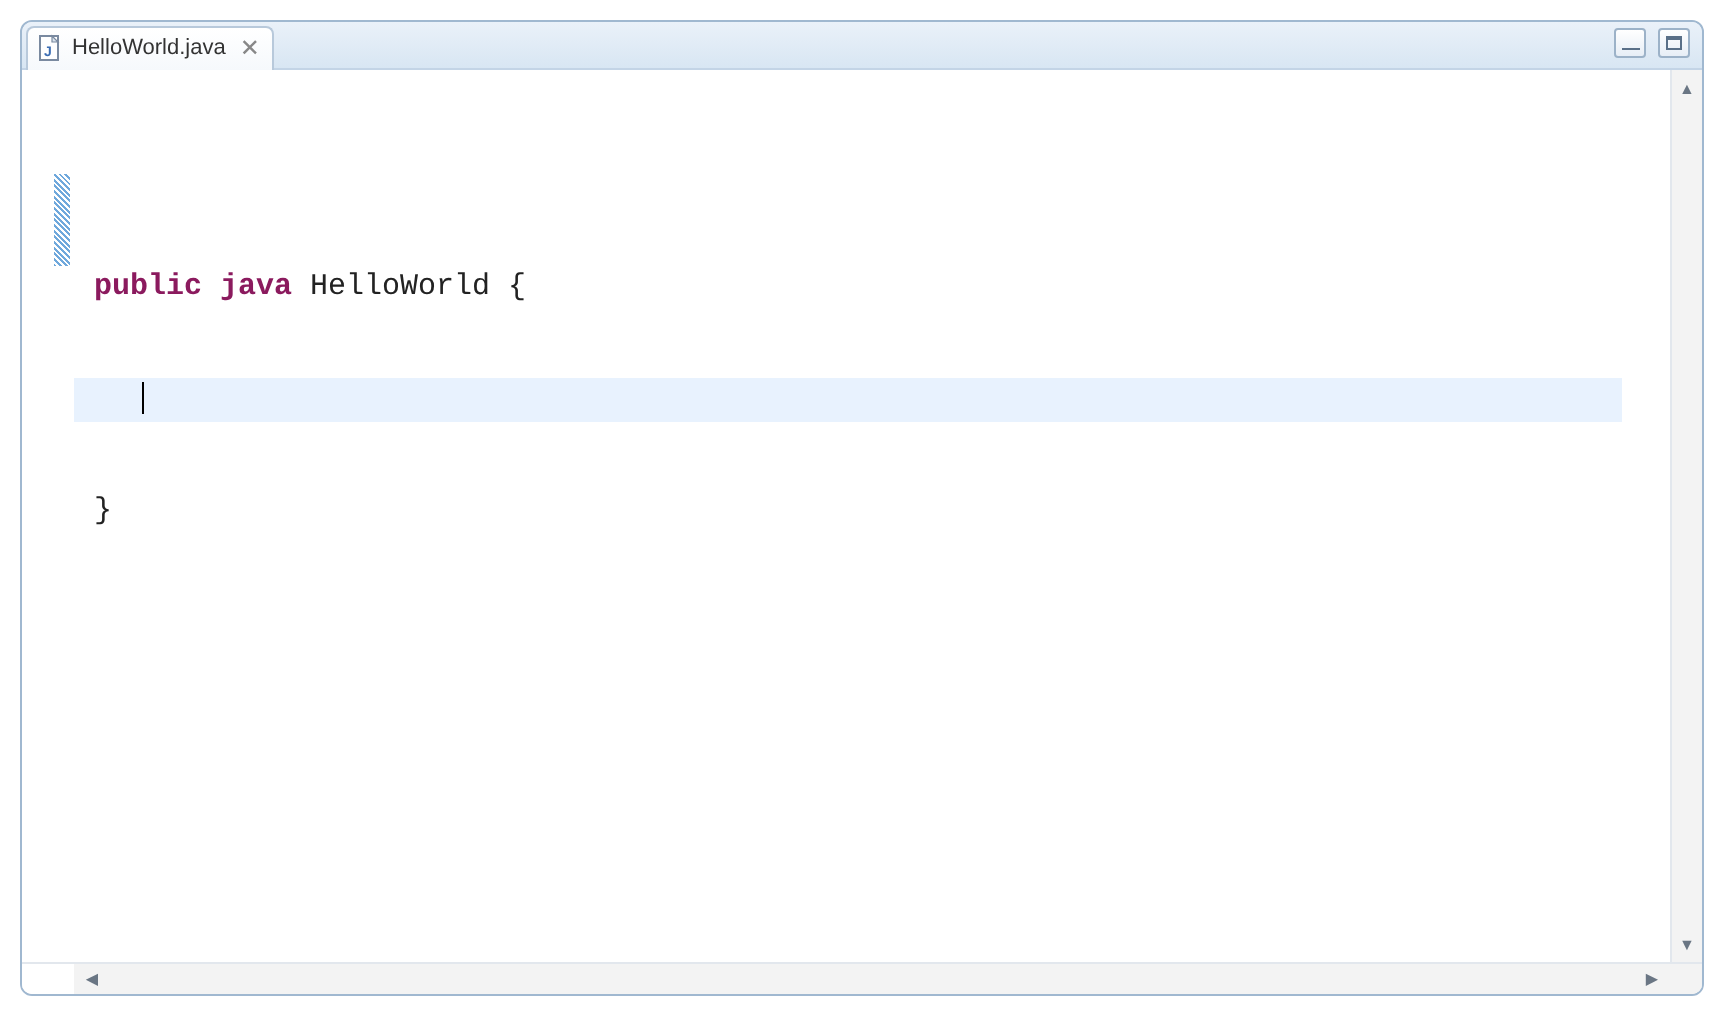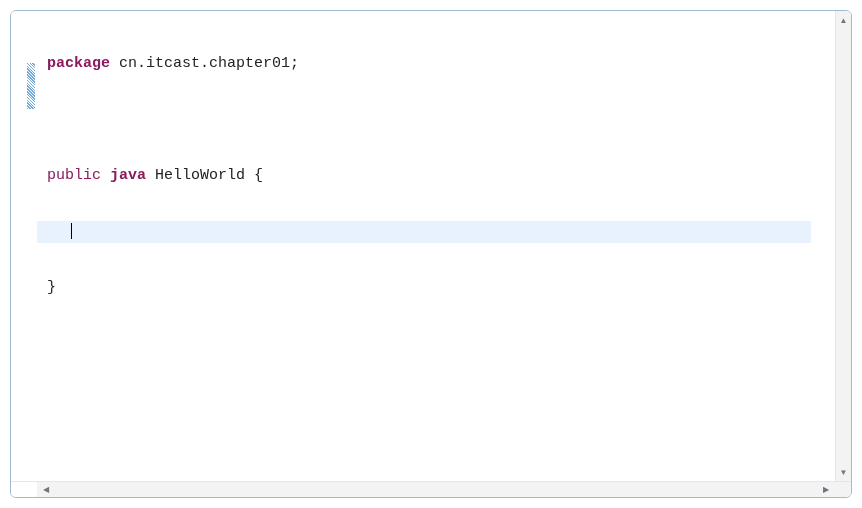--- a/index.html
+++ b/index.html
@@ -123,21 +123,21 @@
     }
     .cursor {
       display: inline-block;
       width: 0;
       border-left: 1px solid #000;
       height: 16px;
       vertical-align: middle;
       margin-left: 24px;
     }
     .kw-package { color: #8b1a5e; font-weight: bold; }
-    .kw-public { color: #8b1a5e; font-weight: normal; }
+    .kw-public { color: #8b1a5e; font-weight: bold; }
     .kw-class { color: #8b1a5e; font-weight: bold; }
     .plain { color: #222; }
     .vscroll {
       width: 16px;
       background: #f3f3f3;
       border-left: 1px solid #e2e7ed;
       display: flex;
       flex-direction: column;
       align-items: center;
       justify-content: space-between;
@@ -180,27 +180,47 @@
     .corner {
       width: 16px;
       height: 100%;
       background: #f3f3f3;
     }
   </style>
 </head>
 <body>
 
 <div class="editor-panel">
+  <div class="tab-bar">
+    <div class="tab">
+      <span class="file-icon">
+        <svg width="14" height="14" viewBox="0 0 14 14">
+          <rect x="2" y="1" width="9" height="12" fill="#fff" stroke="#7a8aa0" stroke-width="1"></rect>
+          <path d="M8 1 L11 4 L8 4 Z" fill="#dbe4ee" stroke="#7a8aa0" stroke-width="0.6"></path>
+          <text x="4" y="11" font-size="7" font-family="sans-serif" fill="#3b6db3" font-weight="bold">J</text>
+        </svg>
+      </span>
+      <span>HelloWorld.java</span>
+      <span class="close-x">✕</span>
+    </div>
+    <div class="toolbar-icons">
+      <div class="mini-btn minimize">
+          <div class="sq"></div>
+        </div>
+      <div class="mini-btn maximize">
+          <div class="sq"></div>
+        </div>
+    </div>
+  </div>
 
   <div class="editor-body">
     <div class="gutter">
       <div class="fold-marker" style="top:52px;height:46px;"></div>
     </div>
     <div class="code-area">
-      <div class="code-line"><span class="kw-package">package</span><span class="plain"> cn.itcast.chapter01;</span></div>
       <div class="code-line"><span class="plain"></span></div>
       <div class="code-line"><span class="kw-public">public</span><span class="kw-class"> java</span><span class="plain"> HelloWorld {</span></div>
       <div class="code-line line-highlight"><span class="cursor"></span><span class="plain"></span></div>
       <div class="code-line"><span class="plain">}</span></div>
     </div>
     <div class="vscroll">
       <div class="arrow-v">▲</div>
       <div style="flex:1"></div>
       <div class="arrow-v">▼</div>
     </div>

